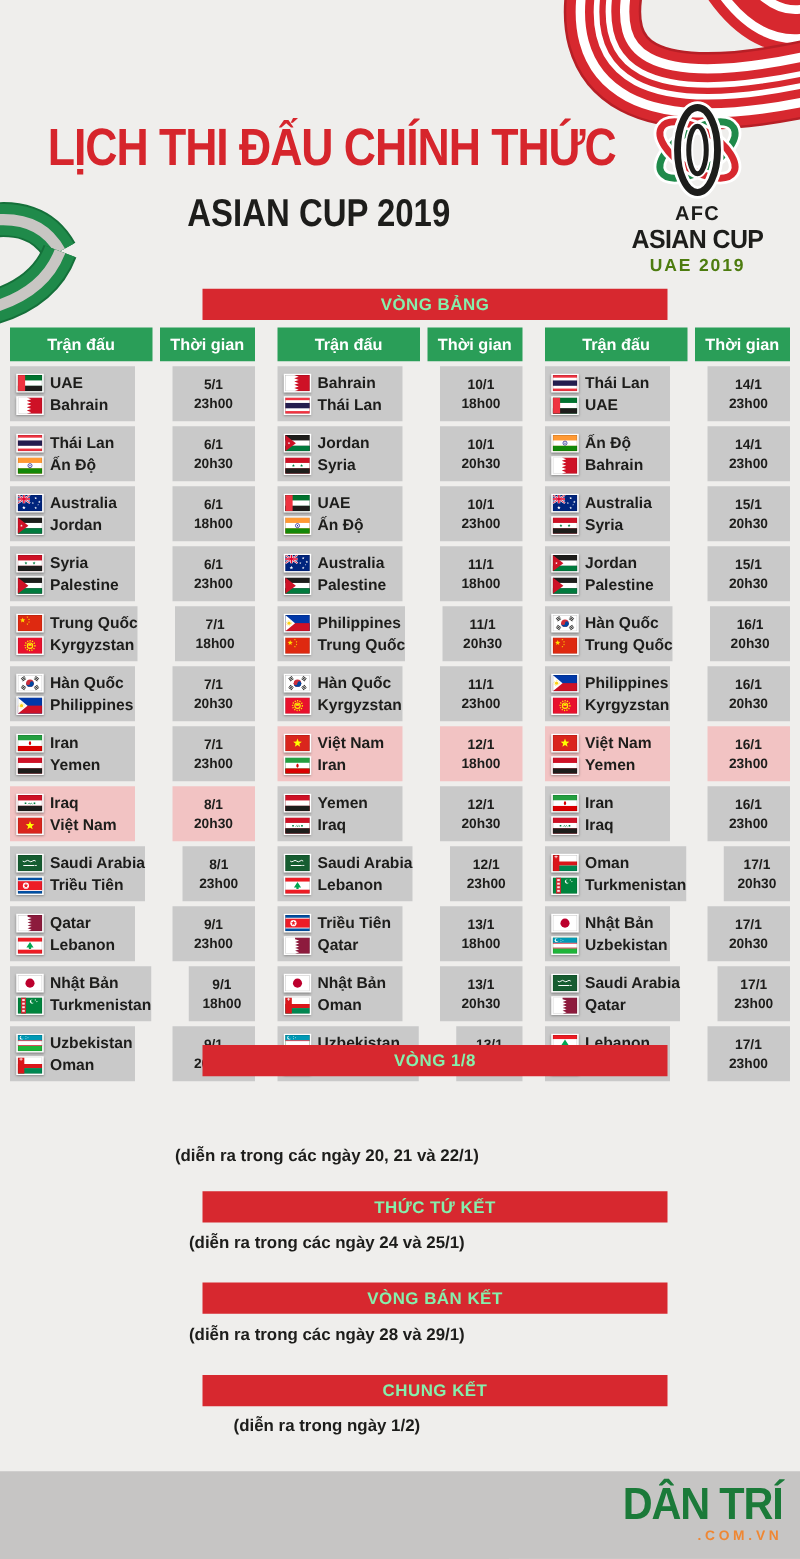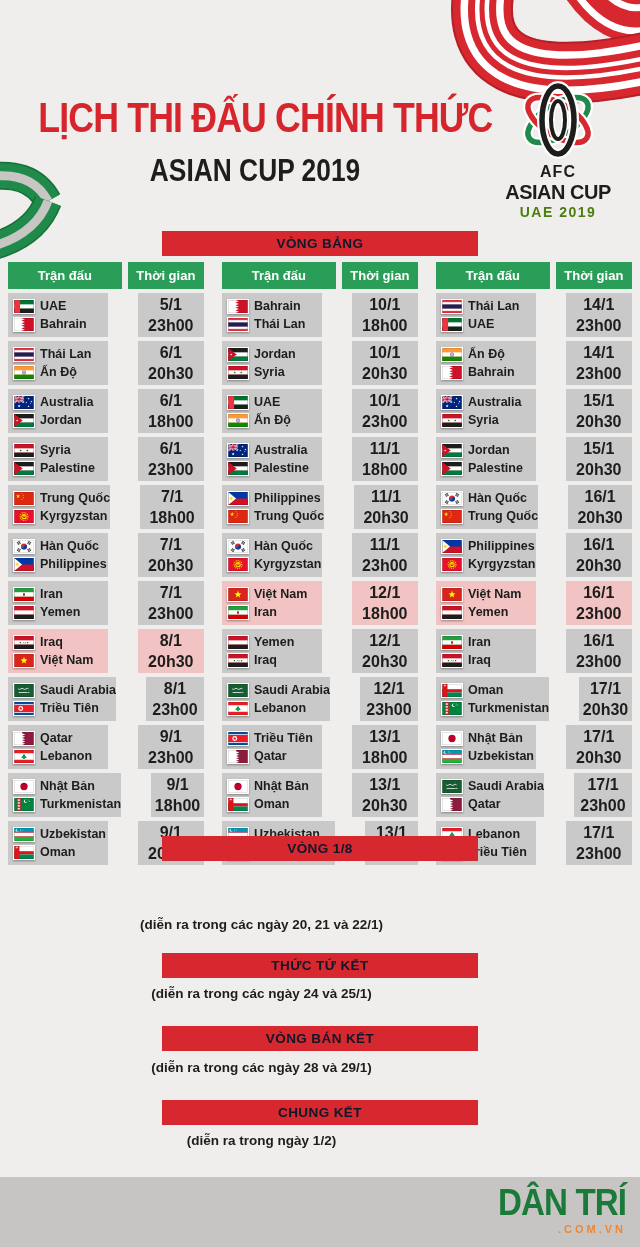--- a/index.html
+++ b/index.html
@@ -14,36 +14,36 @@
          transform:scaleX(.85);transform-origin:50% 50%;white-space:nowrap;}
   .subtitle{position:absolute;top:153px;left:0;width:510px;text-align:center;z-index:2;
          font-size:31px;font-weight:700;color:#1d1d1b;letter-spacing:0;
          transform:scaleX(.85);transform-origin:50% 50%;white-space:nowrap;}
   .afc-logo{position:absolute;top:80px;left:482px;width:152px;text-align:center;z-index:2;line-height:1;}
   .afc-ball{display:block;margin:0 auto;}
   .afc-l1{font-size:16px;font-weight:700;letter-spacing:1px;margin-top:2px;}
   .afc-l2{font-size:21px;font-weight:700;letter-spacing:-.5px;margin-top:1px;transform:scaleX(.95);}
   .afc-l3{font-size:14px;font-weight:700;color:#4d7c0f;letter-spacing:1.5px;margin-top:3px;}
   
-  .banner{position:absolute;left:162px;width:316px;height:25px;background:#d7282f;color:#0f172a;
+  .banner{position:absolute;left:162px;width:372px;height:25px;background:#d7282f;color:#86efac;
           display:flex;align-items:center;justify-content:center;
           font-size:13.5px;font-weight:700;letter-spacing:.4px;z-index:2;white-space:nowrap;}
   .note{position:absolute;left:0;width:523px;text-align:center;font-size:13.5px;font-weight:700;z-index:2;}
   
   .tables{position:absolute;top:262px;left:8px;display:flex;gap:18px;z-index:2;}
   .tcol{width:196px;}
   .thead{display:flex;height:27px;margin-bottom:4px;}
   .th{background:#2a9e58;color:#fff;font-weight:700;font-size:13px;
       display:flex;align-items:center;justify-content:center;}
   .th.match{width:116px;}
   .th.time{width:78px;margin-left:6px;}
   .mrow{display:flex;height:44px;margin-bottom:4px;gap:28px;}
   .cell{background:#c9c9c9;display:flex;flex-direction:column;justify-content:center;gap:3px;}
   .cell.match{width:116px;padding-left:5px;box-sizing:border-box;}
-  .cell.time{width:78px;margin-left:2px;text-align:center;font-weight:700;font-size:16px;}
+  .cell.time{width:78px;margin-left:2px;text-align:center;font-weight:700;font-size:11px;}
   .mrow.hl .cell{background:#f2c3c3;}
   .team{display:flex;align-items:center;gap:5px;font-weight:700;font-size:12.5px;white-space:nowrap;}
   .fw{background:#fff;padding:1px;box-shadow:0 1px 2px rgba(0,0,0,.35);line-height:0;flex:none;}
   .flag{width:20px;height:13px;display:block;}
   
   .footer{position:absolute;top:1177px;left:0;width:640px;height:70px;background:#c6c5c4;z-index:2;}
   .dantri{position:absolute;top:8px;right:14px;text-align:right;line-height:1;}
   .dantri-name{font-size:36px;font-weight:700;color:#1b7a39;letter-spacing:-1px;
                transform:scaleX(.92);transform-origin:100% 50%;white-space:nowrap;}
   .dantri-suffix{font-size:11px;font-weight:700;color:#ef8733;letter-spacing:3px;margin-top:3px;}

